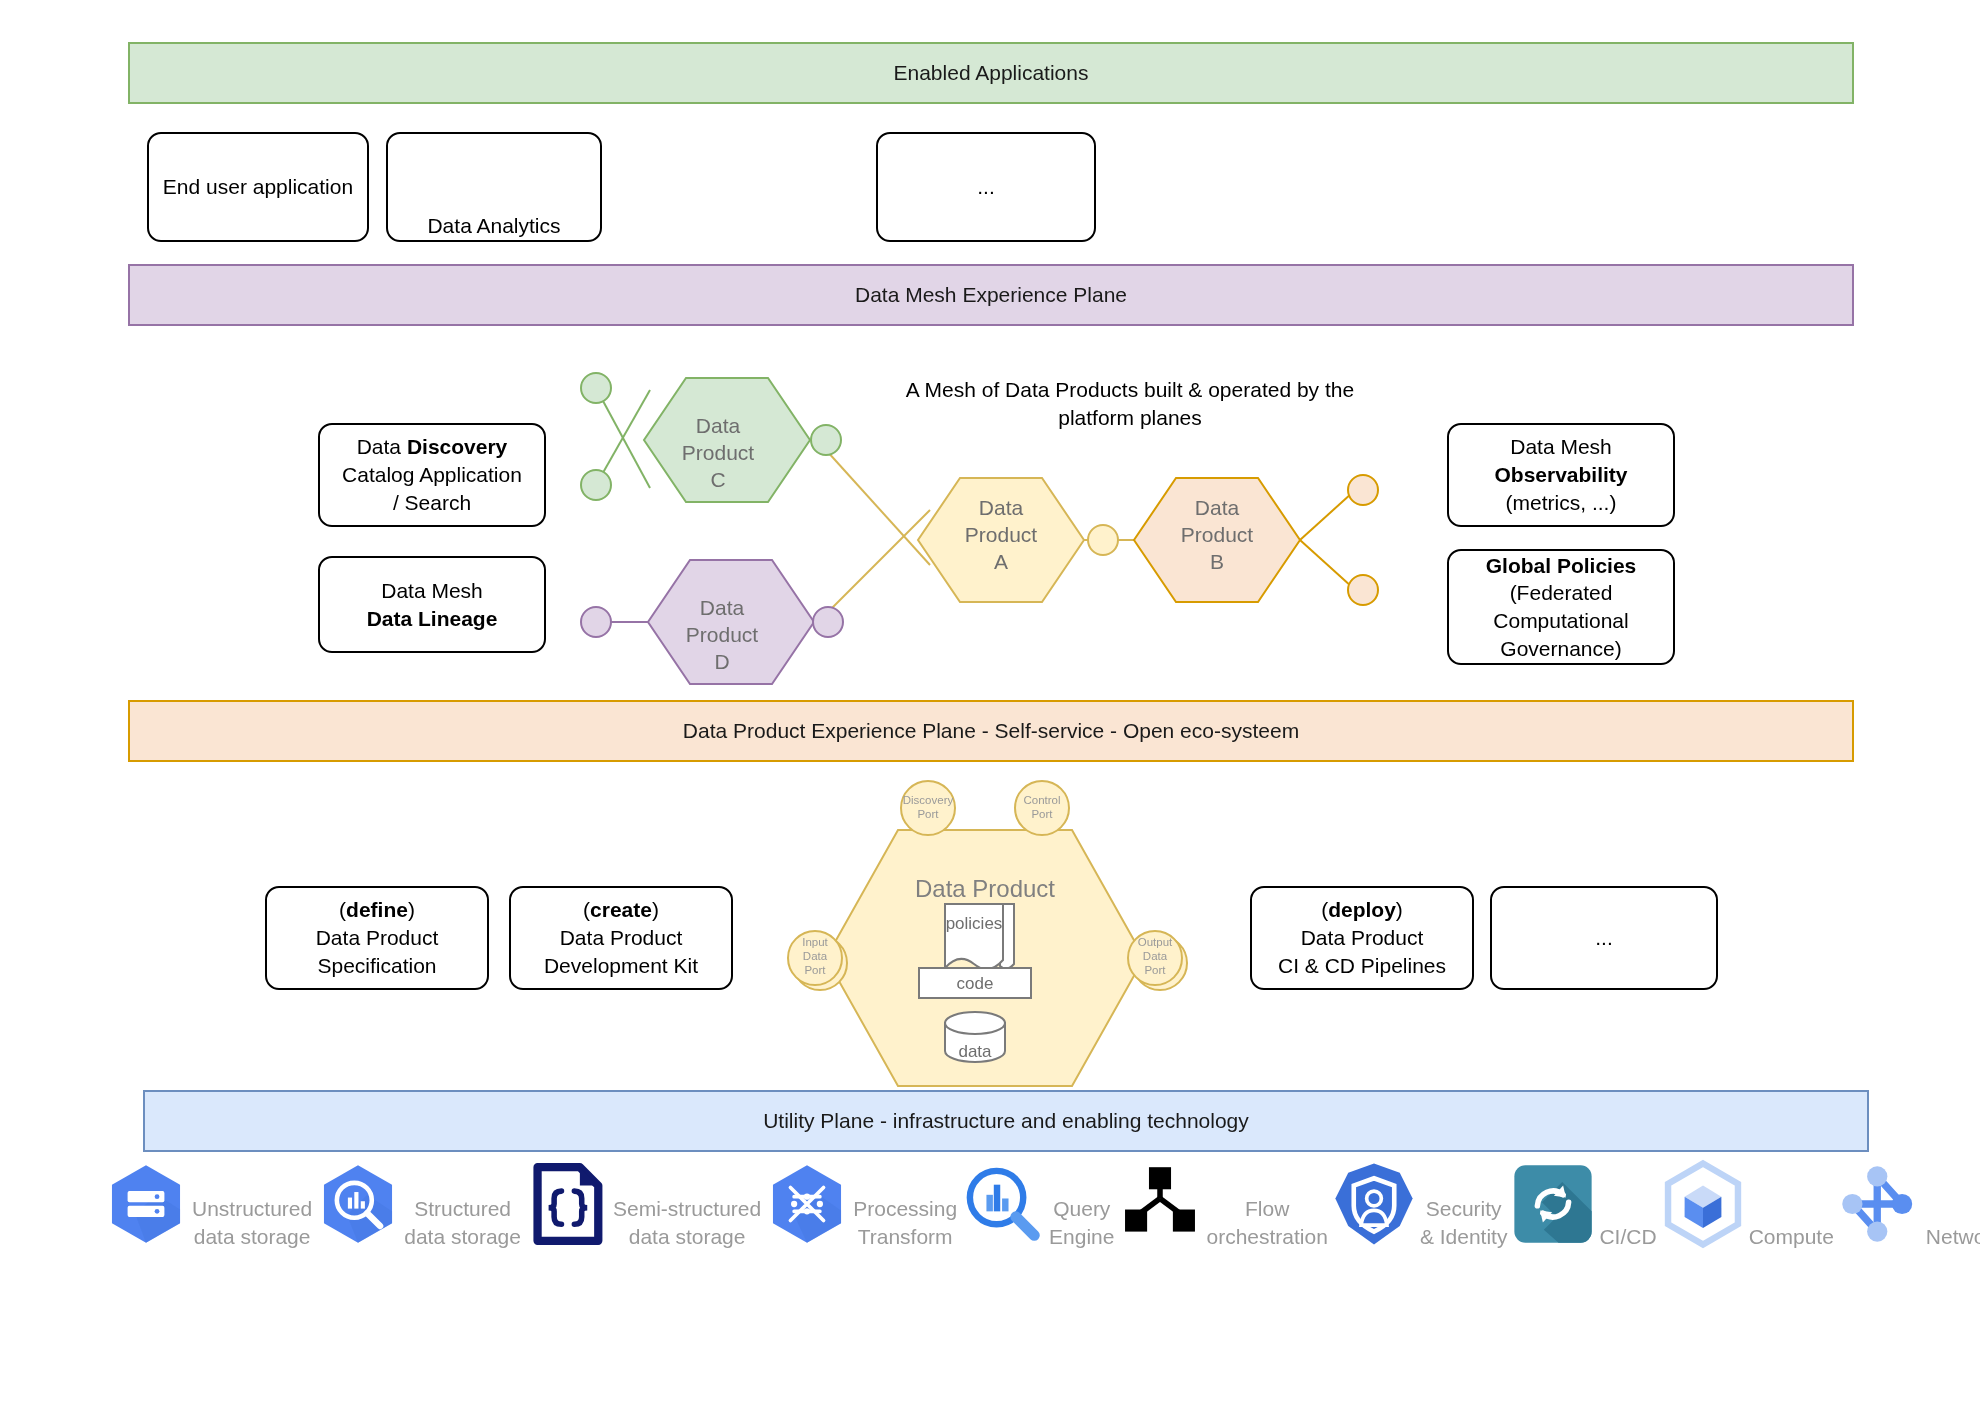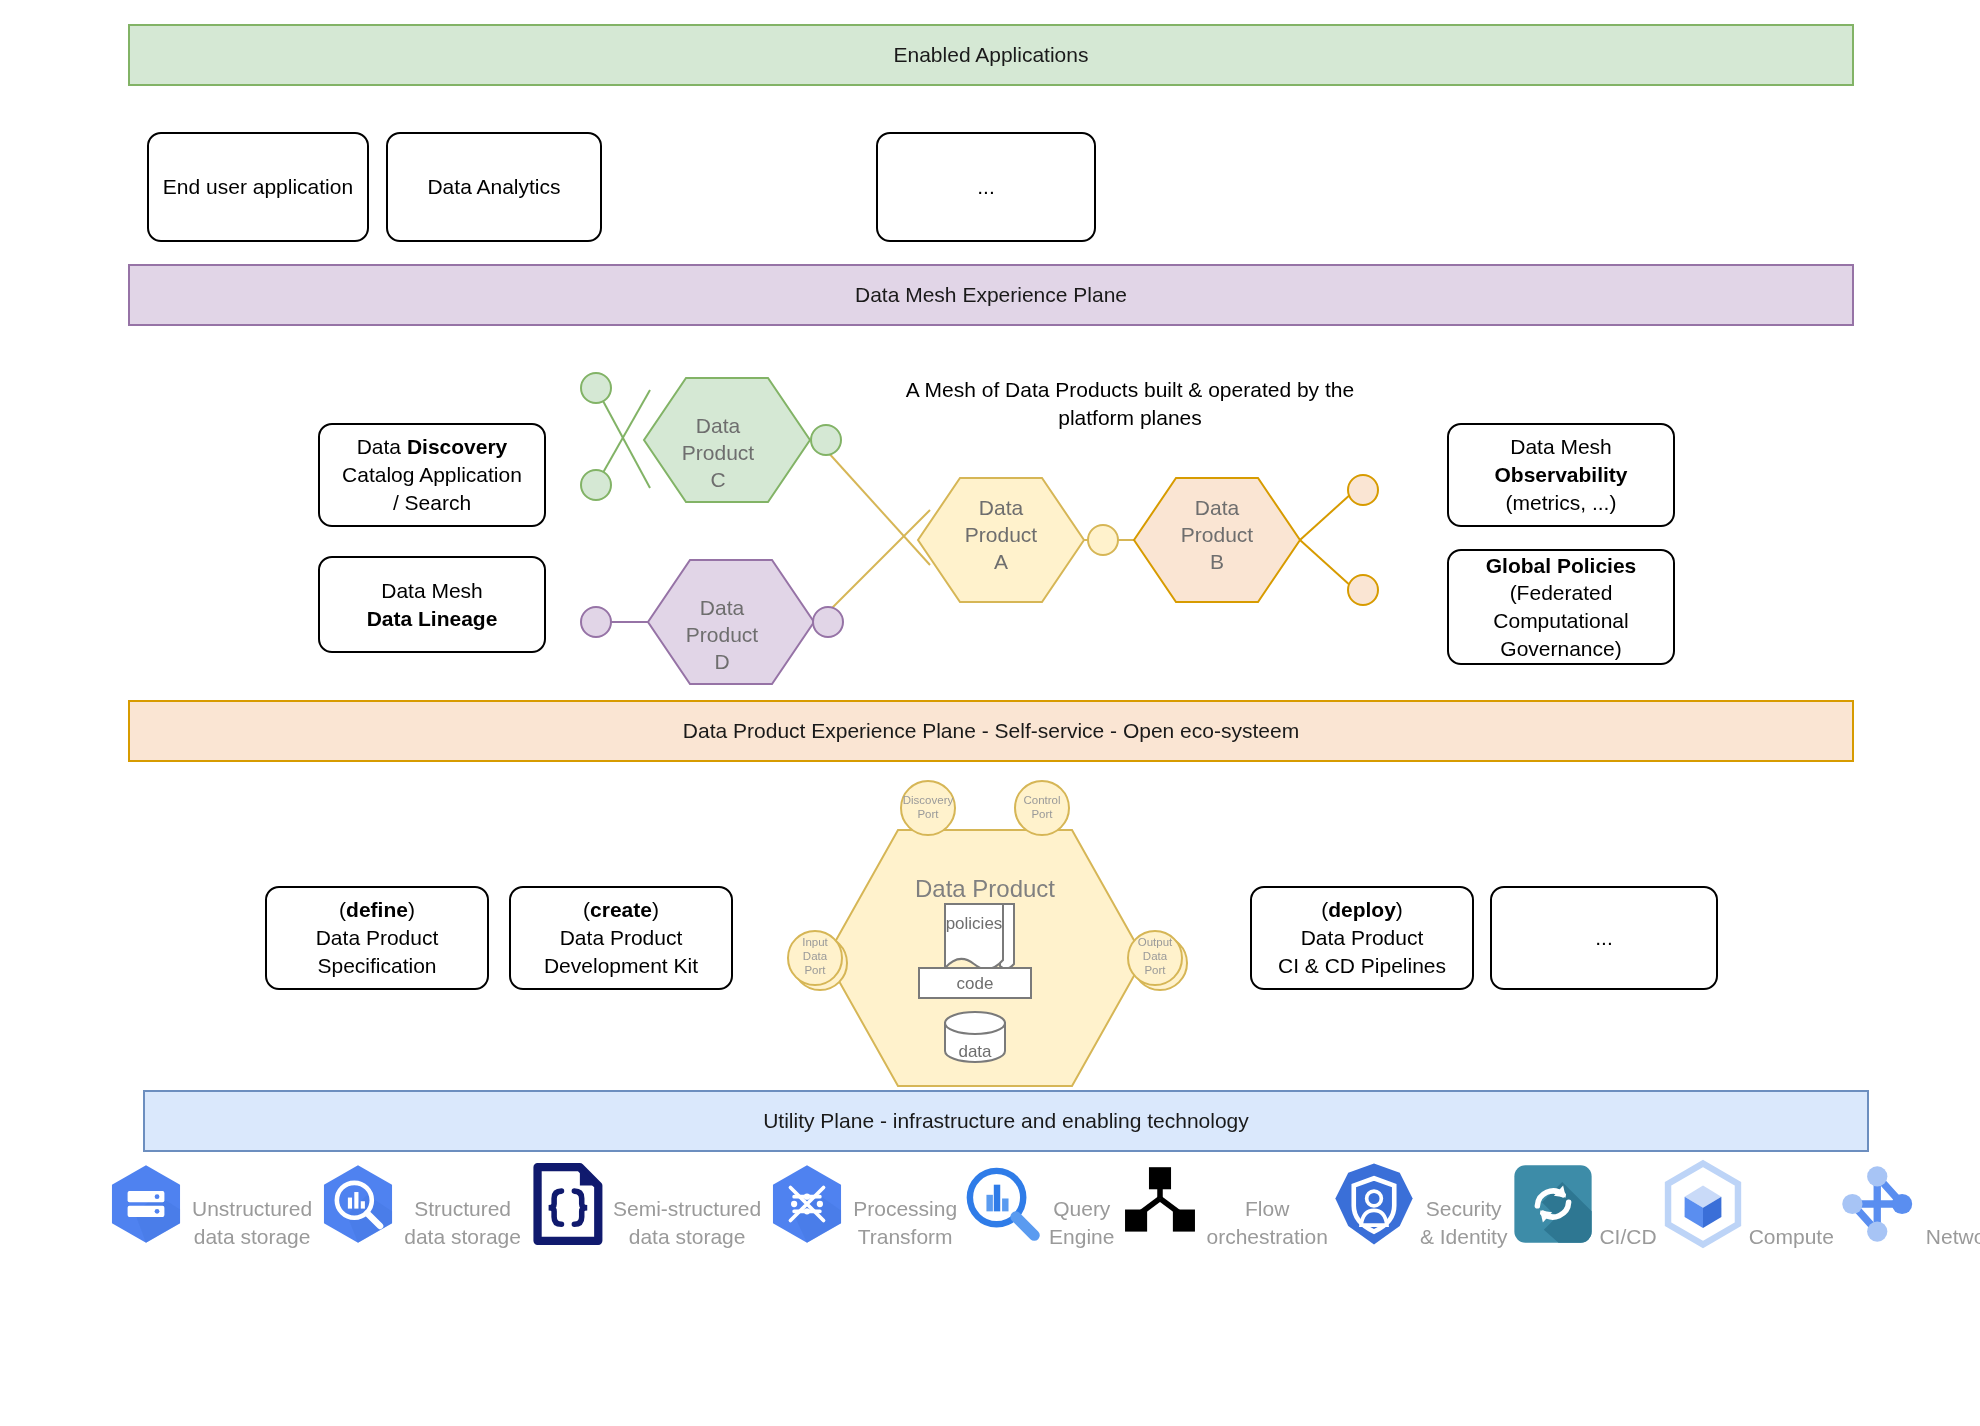--- a/index.html
+++ b/index.html
@@ -68,28 +68,28 @@
     margin-top:14px;text-align:center;font-size:21px;color:#9a9a9a;
     line-height:1.3;
   }
   .util .cap span{display:block;white-space:nowrap;}
 </style>
 </head>
 <body>
 
 <div id="stage">
 
-  <div class="plane" style="left:128px;top:24px;width:1726px;height:62px;background:#d5e8d4;border-color:#82b366;">
+  <div class="plane" style="left:128px;top:42px;width:1726px;height:62px;background:#d5e8d4;border-color:#82b366;">
     <span>Enabled Applications</span>
   </div>
 
   <div class="rbox" style="left:147px;top:132px;width:222px;height:110px;">
     <span class="ln">End user application</span>
   </div>
-  <div class="rbox" style="left:386px;top:132px;width:216px;height:110px;">
+  <div class="rbox" style="left:386px;top:132px;width:216px;height:110px;justify-content:flex-end;">
     <span class="ln">Data Analytics</span>
   </div>
   <div class="rbox" style="left:876px;top:132px;width:220px;height:110px;">
     <span class="ln">...</span>
   </div>
 
   <div class="plane" style="left:128px;top:264px;width:1726px;height:62px;background:#e1d5e7;border-color:#9673a6;">
     <span>Data Mesh Experience Plane</span>
   </div>
 

